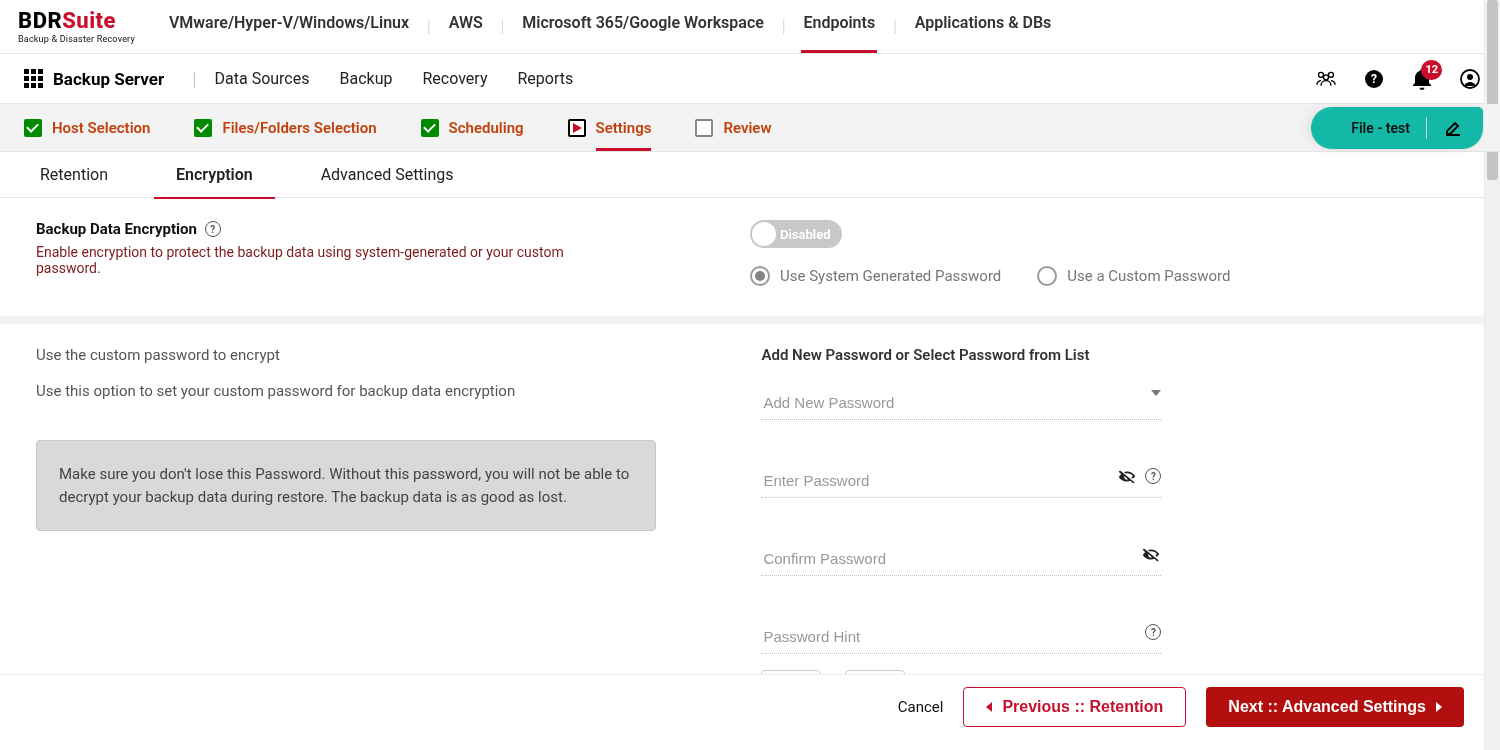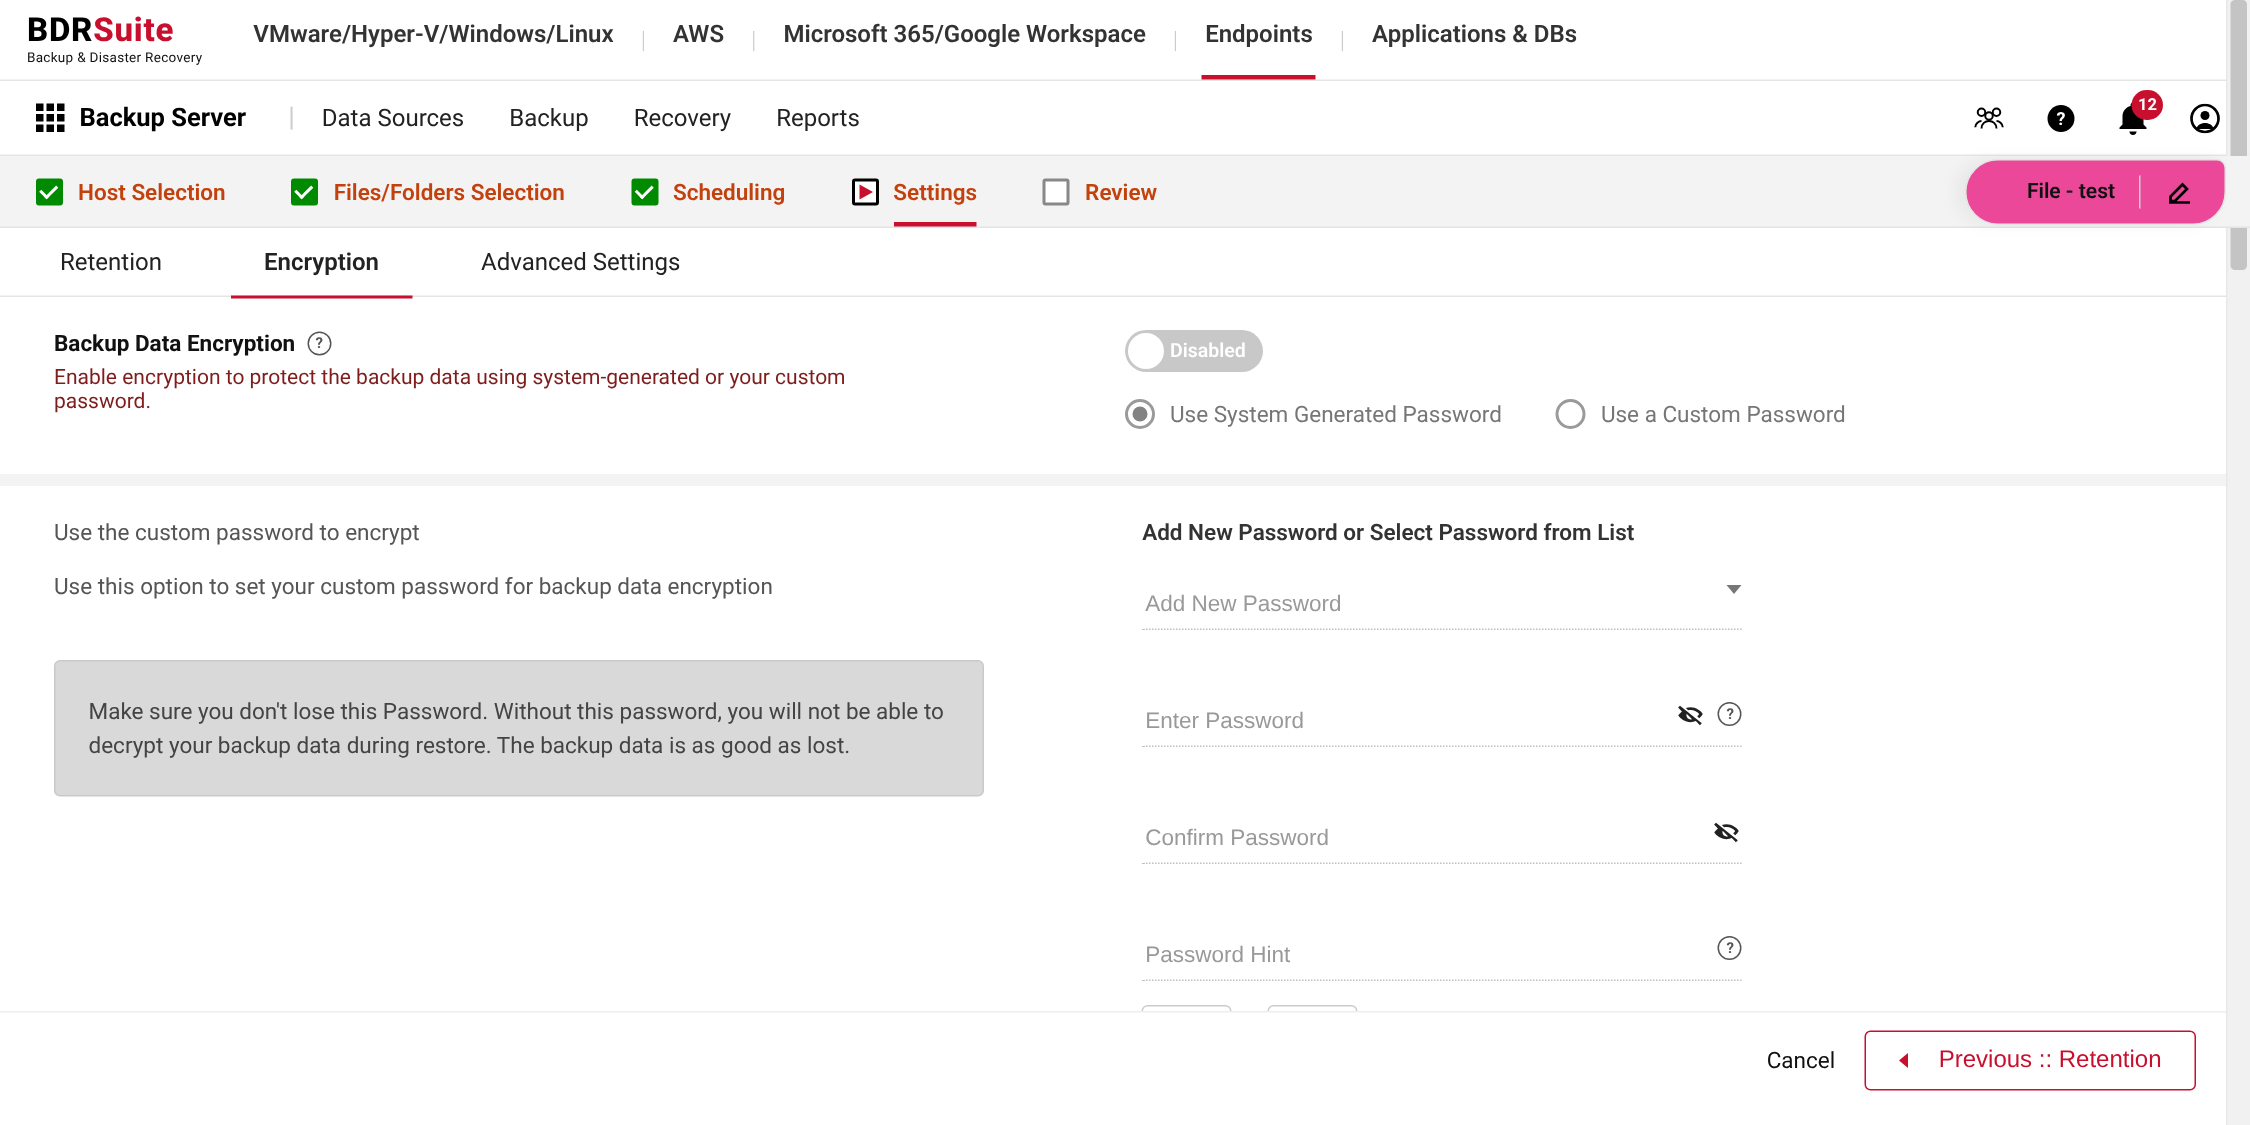--- a/index.html
+++ b/index.html
@@ -73,21 +73,21 @@
   .cb.current::after{
     content:""; position:absolute; left:3px; top:2px; width:0; height:0;
     border-left:9px solid #c8102e; border-top:5px solid transparent; border-bottom:5px solid transparent;
   }
   .cb.empty{background:#fff; border-color:#888;}
   .wstep.current .label{position:relative;}
   .wstep.current .label::after{
     content:""; position:absolute; left:0; right:0; bottom:-14px; height:3px; background:#c8102e;
   }
   .filecard{
-    position:absolute; right:16px; top:2px; height:44px; background:#ec4899;
+    position:absolute; right:16px; top:2px; height:44px; background:#14b8a6;
     border:1px solid #e4e4e4; border-top-left-radius:22px; border-bottom-left-radius:22px;
     border-bottom-right-radius:22px; border-top-right-radius:6px;
     padding:0 20px 0 40px; display:flex; align-items:center; gap:16px;
     box-shadow:-6px 0 12px rgba(0,0,0,.05);
     font-weight:600;
   }
   .filecard .sep2{width:1px; height:22px; background:#d0d0d0;}
 
   
   .subtabs{
@@ -144,21 +144,21 @@
 
   
   .footer{
     position:absolute; left:0; right:16px; bottom:12px; height:64px; background:#fff;
     border-top:1px solid #eee; display:flex; align-items:center; justify-content:flex-end;
     padding:0 20px; gap:20px;
   }
   .btn-cancel{color:#111; font-size:15px; cursor:pointer;}
   .btn-prev{
     border:1px solid #c8102e; color:#c8102e; background:#fff; height:40px; padding:0 22px;
-    border-radius:4px; font-size:16px; font-weight:400; display:flex; align-items:center; gap:20px; cursor:pointer;
+    border-radius:4px; font-size:16px; font-weight:700; display:flex; align-items:center; gap:10px; cursor:pointer;
   }
   .btn-next{
     background:#b30f0f; color:#fff; height:40px; padding:0 22px; border:none; border-radius:4px;
     font-size:16px; font-weight:600; display:flex; align-items:center; gap:10px; cursor:pointer;
   }
   .tri-l{width:0;height:0;border-top:5px solid transparent;border-bottom:5px solid transparent;border-right:6px solid #c8102e;}
   .tri-r{width:0;height:0;border-top:5px solid transparent;border-bottom:5px solid transparent;border-left:6px solid #fff;}
 </style>
 </head>
 <body>
@@ -356,13 +356,17 @@
     </div>
   </div>
 </div>
 
 <div class="footer">
   <span class="btn-cancel">Cancel</span>
   <button class="btn-prev">
     <span class="tri-l"></span>
     <span>Previous :: Retention</span>
   </button>
+  <button class="btn-next">
+    <span>Next :: Advanced Settings</span>
+    <span class="tri-r"></span>
+  </button>
 </div>
 
 </body></html>

